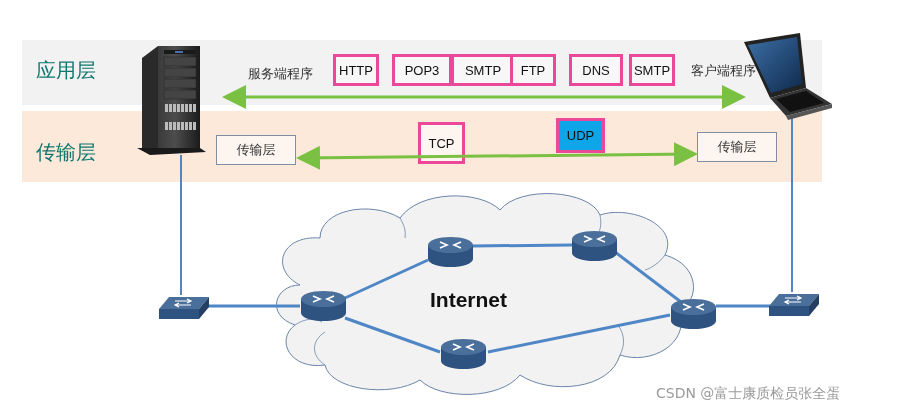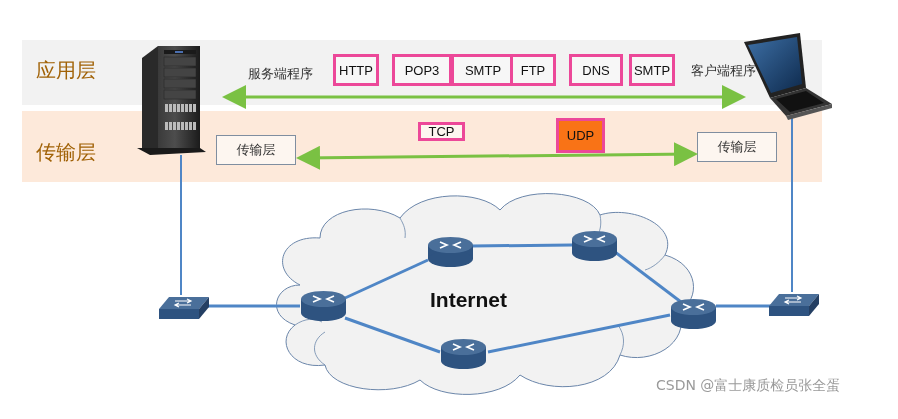--- a/index.html
+++ b/index.html
@@ -2,32 +2,32 @@
 <html><head>
 <meta charset="utf-8">
 <style>
   html, body { margin:0; padding:0; background:#ffffff; }
   body { width:898px; height:419px; position:relative; overflow:hidden;
          font-family:"DejaVu Sans", "Liberation Sans", sans-serif; }
   .band { position:absolute; left:22px; width:800px; }
   .band-app { top:40px; height:65px; background:#f2f2f2; }
   .band-trans { top:111px; height:71px; background:#fde9da; }
   .layer-label { position:absolute; left:36px; font-family:"DejaVu Serif","Liberation Serif",serif;
-                 font-size:20px; color:#a16207; }
+                 font-size:20px; color:#0f766e; }
   .proto { position:absolute; height:32px; border:3px solid #ec4899; background:#f7f7f7;
            font-family:"Liberation Sans Narrow","Liberation Sans",sans-serif; font-size:13px;
            color:#111; display:flex; align-items:center; justify-content:center; box-sizing:border-box;margin-left:28px; }
   .ttext { position:absolute; font-family:"DejaVu Serif","Liberation Serif",serif; font-size:13px; color:#333;margin-left:30px; }
   .tbox { position:absolute; height:30px; border:1px solid #7f8ea0; background:#fdf6f0; box-sizing:border-box;
           font-family:"DejaVu Serif","Liberation Serif",serif; font-size:13px; color:#333;
           display:flex; align-items:center; justify-content:center; }
   svg.net { position:absolute; left:0; top:0; }
   .internet { position:absolute; left:430px; top:288px; font-family:"Liberation Sans",sans-serif;
               font-weight:bold; font-size:21px; color:#111; }
-  .watermark { position:absolute; left:656px; top:377px; font-size:14px; color:#9a9a9a;
+  .watermark { position:absolute; left:656px; top:385px; font-size:14px; color:#9a9a9a;
                font-family:"DejaVu Sans",sans-serif; }
 </style>
 </head>
 <body>
 
 <div class="band band-app"></div>
 <div class="band band-trans"></div>
 
 <div class="layer-label" style="top:57px;">应用层</div>
 <div class="layer-label" style="top:139px;">传输层</div>
@@ -37,22 +37,22 @@
 
 <div class="proto" style="left:305px; top:54px; width:46px;">HTTP</div>
 <div class="proto" style="left:364px; top:54px; width:60px;">POP3</div>
 <div class="proto" style="left:423px; top:54px; width:64px;">SMTP</div>
 <div class="proto" style="left:482px; top:54px; width:46px;">FTP</div>
 <div class="proto" style="left:541px; top:54px; width:54px;">DNS</div>
 <div class="proto" style="left:601px; top:54px; width:46px;">SMTP</div>
 
 <div class="tbox" style="left:216px; top:135px; width:80px;">传输层</div>
 <div class="tbox" style="left:697px; top:132px; width:80px;">传输层</div>
-<div class="proto" style="left:390px; top:122px; width:47px; height:19px; background:#fdf6f0;">TCP</div>
-<div class="proto" style="left:528px; top:118px; width:49px; height:35px; background:#f97316;">UDP</div>
+<div class="proto" style="left:390px; top:122px; width:47px; height:42px; background:#fdf6f0;">TCP</div>
+<div class="proto" style="left:528px; top:118px; width:49px; height:35px; background:#0ea5e9;">UDP</div>
 
 <svg class="net" width="898" height="419" viewBox="0 0 898 419">
   <defs>
     <marker id="arrowG" markerWidth="8" markerHeight="8" refX="6" refY="4" orient="auto">
       <path d="M0,0 L8,4 L0,8 Z" fill="#7ac143"></path>
     </marker>
     <marker id="arrowGs" markerWidth="8" markerHeight="8" refX="2" refY="4" orient="auto">
       <path d="M8,0 L0,4 L8,8 Z" fill="#7ac143"></path>
     </marker>
     <linearGradient id="srv" x1="0" x2="1">

